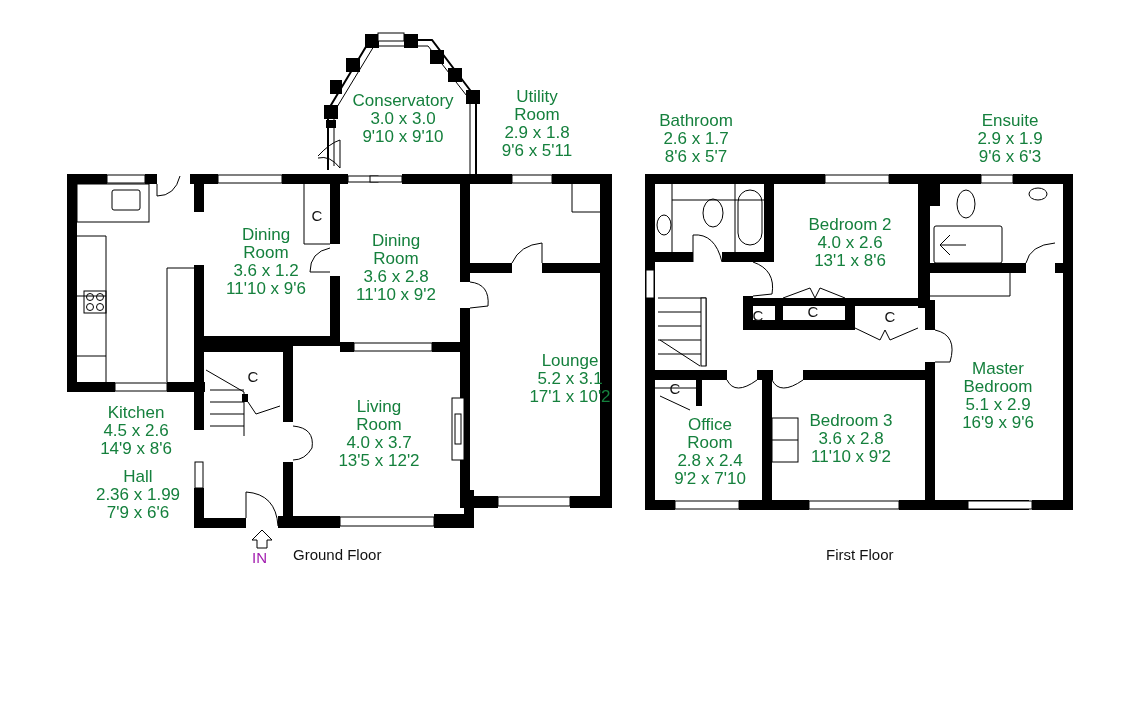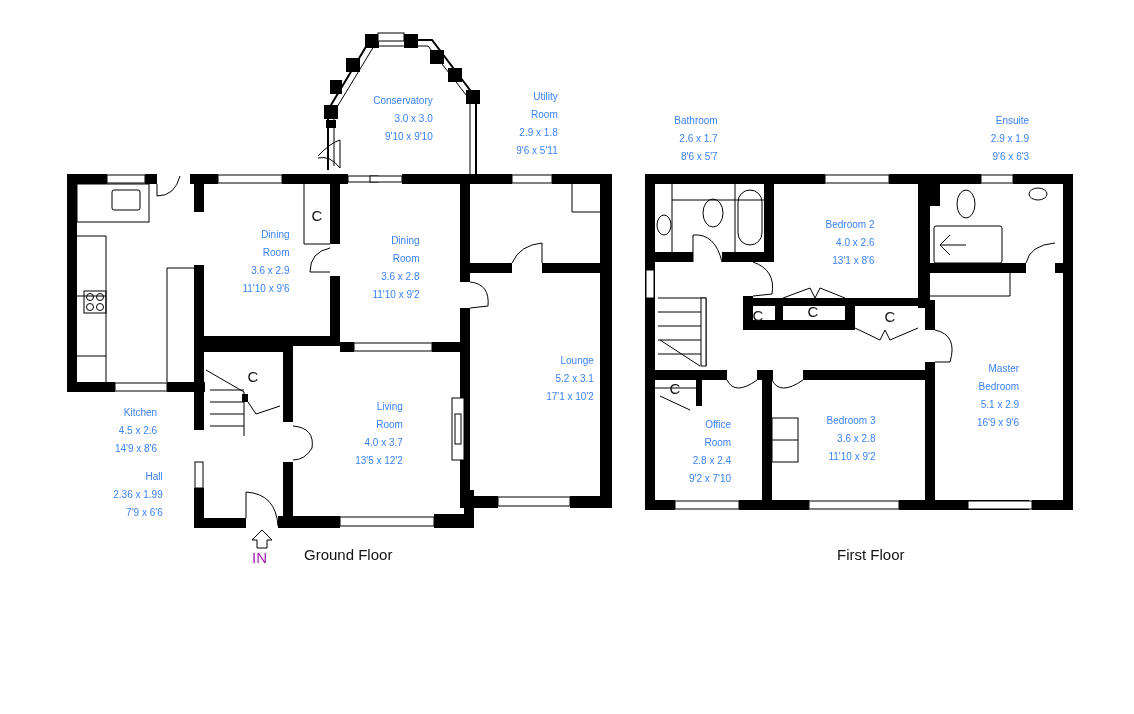--- a/index.html
+++ b/index.html
@@ -1,24 +1,24 @@
 <!DOCTYPE html>
 <html><head>
 <meta charset="utf-8">
 <style>
   html, body { margin: 0; padding: 0; background: #ffffff; }
   body { width: 1134px; height: 714px; overflow: hidden; position: relative; font-family: "Liberation Sans", sans-serif; }
   svg.plan { position: absolute; left: 0; top: 0; width: 1134px; height: 714px; }
   .wall { fill: #000; }
   .thin { fill: none; stroke: #000; stroke-width: 1; }
   .win { fill: #fff; stroke: #000; stroke-width: 1; }
-  .label { position: absolute; text-align: right; color: #3b82f6; font-size: 10px; line-height: 18px; white-space: nowrap; transform: translateX(-50%); }
+  .label { position: absolute; text-align: center; color: #15803d; font-size: 17px; line-height: 18px; white-space: nowrap; transform: translateX(-50%); }
   .label span { display: block; }
   .clabel { position: absolute; font-size: 15px; color: #111; transform: translate(-50%, -50%); }
-  .floor-title { position: absolute; font-size: 15px; color: #111; white-space: nowrap; margin-left: 11px; }
+  .floor-title { position: absolute; font-size: 15px; color: #111; white-space: nowrap; }
   .in-label { position: absolute; font-size: 15px; color: #a21caf; font-weight: normal; }
 </style>
 </head>
 <body>
 
 <svg class="plan" viewBox="0 0 1134 714" xmlns="http://www.w3.org/2000/svg">
 
   <g>
 
     <rect class="wall" x="67" y="174" width="10" height="218"></rect>
@@ -211,21 +211,21 @@
 </div>
 <div class="label" style="left:537px; top:88px;">
   <span>Utility</span>
   <span>Room</span>
   <span>2.9 x 1.8</span>
   <span>9'6 x 5'11</span>
 </div>
 <div class="label" style="left:266px; top:226px;">
   <span>Dining</span>
   <span>Room</span>
-  <span>3.6 x 2.9</span>
+  <span>3.6 x 1.2</span>
   <span>11'10 x 9'6</span>
 </div>
 <div class="label" style="left:396px; top:232px;">
   <span>Dining</span>
   <span>Room</span>
   <span>3.6 x 2.8</span>
   <span>11'10 x 9'2</span>
 </div>
 <div class="label" style="left:534px; top:352px;margin-left:36px;">
   <span>Lounge</span>

